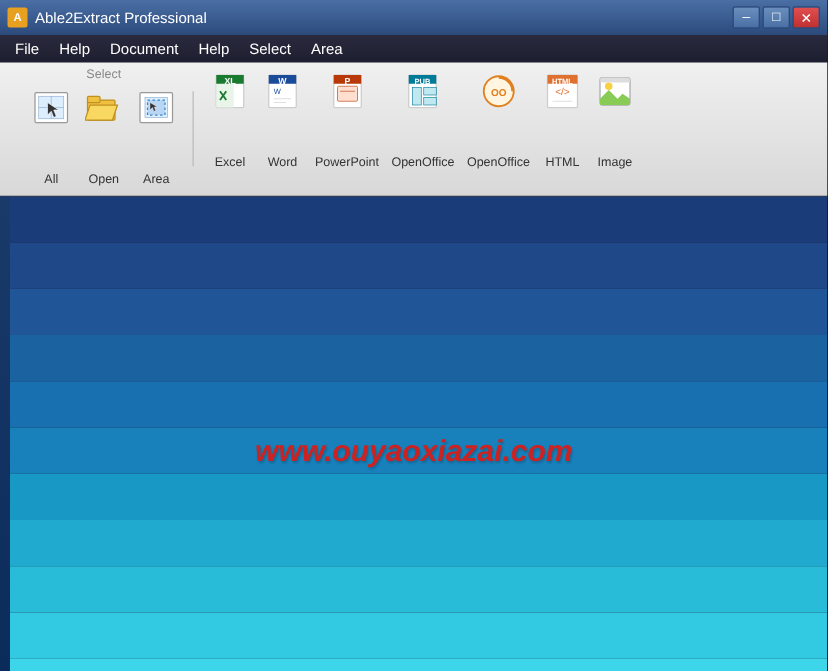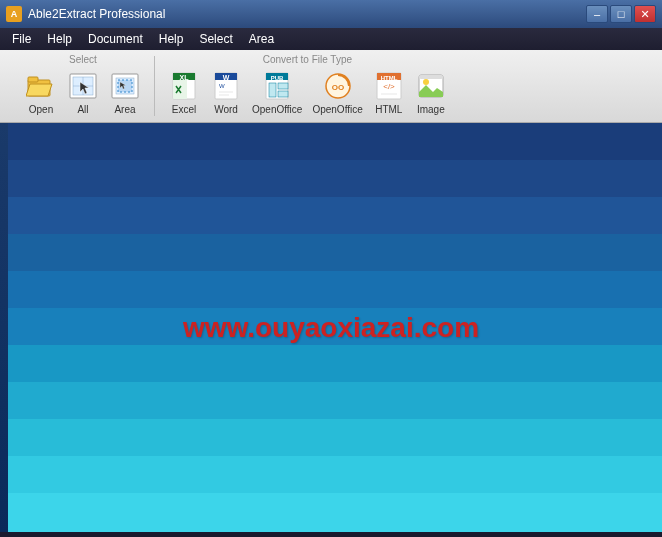--- a/index.html
+++ b/index.html
@@ -88,20 +88,21 @@
       align-self: center;
     }
     .tool-btn {
       display: flex;
       flex-direction: column;
       align-items: center;
       padding: 3px 5px;
       cursor: pointer;
       border-radius: 3px;
       min-width: 40px;
+      gap: 34px;
     }
     .tool-icon {
       width: 32px; height: 32px;
       display: flex; align-items: center; justify-content: center;
       margin-bottom: 2px;
     }
     .tool-label {
       font-size: 10px;
       color: #333;
       text-align: center;
@@ -117,22 +118,23 @@
       position: relative;
       overflow: hidden;
     }
 
     .watermark {
       position: absolute;
       top: 50%;
       left: 50%;
       transform: translate(-50%, -50%);
       color: #cc2222;
-      font-size: 28px;
+      font-size: 24px;
       font-weight: bold;
+      font-style: italic;
       white-space: nowrap;
       pointer-events: none;
       text-shadow: 1px 1px 2px rgba(0,0,0,0.2);
       text-align: center;
     }
 
     
     .left-strip {
       position: absolute;
       left: 0; top: 0; bottom: 0;
@@ -165,61 +167,60 @@
 <div class="toolbar">
   <div class="toolbar-sections">
 
     <div class="toolbar-group">
       <div class="toolbar-group-label">Select</div>
       <div class="toolbar-items">
 
         <div class="tool-btn">
           <div class="tool-icon">
             <svg width="30" height="28" viewBox="0 0 30 28">
+              <rect x="2" y="2" width="26" height="24" rx="1" fill="white" stroke="#999" stroke-width="1"></rect>
+              <rect x="5" y="5" width="20" height="18" fill="#ddeeff" stroke="#88aacc" stroke-width="0.5"></rect>
+              <path d="M15 5 L15 23 M5 14 L25 14" stroke="#88aacc" stroke-width="0.5"></path>
+
+              <path d="M12 10 L12 20 L15 17 L17 22 L19 21 L17 16 L21 16 Z" fill="#333" stroke="white" stroke-width="0.5"></path>
+            </svg>
+          </div>
+          <span class="tool-label">All</span>
+        </div>
+
+        <div class="tool-btn">
+          <div class="tool-icon">
+            <svg width="30" height="28" viewBox="0 0 30 28">
               <rect x="2" y="8" width="22" height="16" rx="1" fill="#f0c040" stroke="#c09020" stroke-width="1"></rect>
               <rect x="2" y="5" width="10" height="5" rx="1" fill="#f0c040" stroke="#c09020" stroke-width="1"></rect>
               <path d="M4 12 L26 12 L22 24 L0 24 Z" fill="#f8d860" stroke="#c09020" stroke-width="1"></path>
             </svg>
           </div>
           <span class="tool-label">Open</span>
         </div>
 
         <div class="tool-btn">
           <div class="tool-icon">
             <svg width="30" height="28" viewBox="0 0 30 28">
               <rect x="2" y="2" width="26" height="24" rx="1" fill="white" stroke="#999" stroke-width="1"></rect>
-              <rect x="5" y="5" width="20" height="18" fill="#ddeeff" stroke="#88aacc" stroke-width="0.5"></rect>
-              <path d="M15 5 L15 23 M5 14 L25 14" stroke="#88aacc" stroke-width="0.5"></path>
-
-              <path d="M12 10 L12 20 L15 17 L17 22 L19 21 L17 16 L21 16 Z" fill="#333" stroke="white" stroke-width="0.5"></path>
-            </svg>
-          </div>
-          <span class="tool-label">All</span>
-        </div>
-
-        <div class="tool-btn">
-          <div class="tool-icon">
-            <svg width="30" height="28" viewBox="0 0 30 28">
-              <rect x="2" y="2" width="26" height="24" rx="1" fill="white" stroke="#999" stroke-width="1"></rect>
               <rect x="6" y="6" width="18" height="16" fill="#ddeeff" stroke="#88aacc" stroke-width="0.5"></rect>
 
               <rect x="8" y="8" width="14" height="12" fill="rgba(100,160,220,0.3)" stroke="#3388cc" stroke-width="1" stroke-dasharray="2,2"></rect>
 
               <path d="M10 10 L10 16 L12 14 L13 17 L14.5 16.5 L13.5 13.5 L16 13.5 Z" fill="#333" stroke="white" stroke-width="0.3"></path>
             </svg>
           </div>
           <span class="tool-label">Area</span>
         </div>
       </div>
     </div>
 
     <div class="toolbar-separator"></div>
 
     <div class="toolbar-group">
-      <div class="toolbar-group-label">Convert to File Type</div>
       <div class="toolbar-items">
 
         <div class="tool-btn">
           <div class="tool-icon">
             <svg width="30" height="28" viewBox="0 0 30 28">
               <rect x="4" y="1" width="22" height="26" rx="1" fill="white" stroke="#ccc" stroke-width="1"></rect>
               <rect x="4" y="1" width="14" height="26" rx="1" fill="#e8f5e8"></rect>
               <rect x="4" y="1" width="22" height="7" fill="#1a7a30"></rect>
               <text x="15" y="8" text-anchor="middle" fill="white" font-size="7" font-weight="bold">XL</text>
               <path d="M7 14 L12 21 M12 14 L7 21" stroke="#1a7a30" stroke-width="1.5"></path>
@@ -235,20 +236,32 @@
               <rect x="4" y="1" width="22" height="7" fill="#1a4a9a"></rect>
               <text x="15" y="8" text-anchor="middle" fill="white" font-size="7" font-weight="bold">W</text>
               <text x="8" y="16" fill="#1a4a9a" font-size="6">W</text>
               <line x1="8" y1="20" x2="22" y2="20" stroke="#ccc" stroke-width="0.5"></line>
               <line x1="8" y1="23" x2="18" y2="23" stroke="#ccc" stroke-width="0.5"></line>
             </svg>
           </div>
           <span class="tool-label">Word</span>
         </div>
 
+        <div class="tool-btn">
+          <div class="tool-icon">
+            <svg width="30" height="28" viewBox="0 0 30 28">
+              <rect x="4" y="1" width="22" height="26" rx="1" fill="white" stroke="#ccc" stroke-width="1"></rect>
+              <rect x="4" y="1" width="22" height="7" fill="#b8380a"></rect>
+              <text x="15" y="8" text-anchor="middle" fill="white" font-size="7" font-weight="bold">P</text>
+              <rect x="7" y="10" width="16" height="12" rx="1" fill="#ffe0d0" stroke="#b8380a" stroke-width="0.5"></rect>
+              <line x1="9" y1="14" x2="21" y2="14" stroke="#b8380a" stroke-width="0.5"></line>
+            </svg>
+          </div>
+          <span class="tool-label">PowerPoint</span>
+        </div>
 
         <div class="tool-btn">
           <div class="tool-icon">
             <svg width="30" height="28" viewBox="0 0 30 28">
               <rect x="4" y="1" width="22" height="26" rx="1" fill="white" stroke="#ccc" stroke-width="1"></rect>
               <rect x="4" y="1" width="22" height="7" fill="#007a99"></rect>
               <text x="15" y="8" text-anchor="middle" fill="white" font-size="6" font-weight="bold">PUB</text>
               <rect x="7" y="11" width="7" height="14" fill="#c0e8f0" stroke="#007a99" stroke-width="0.5"></rect>
               <rect x="16" y="11" width="10" height="6" fill="#c0e8f0" stroke="#007a99" stroke-width="0.5"></rect>
               <rect x="16" y="19" width="10" height="6" fill="#c0e8f0" stroke="#007a99" stroke-width="0.5"></rect>

